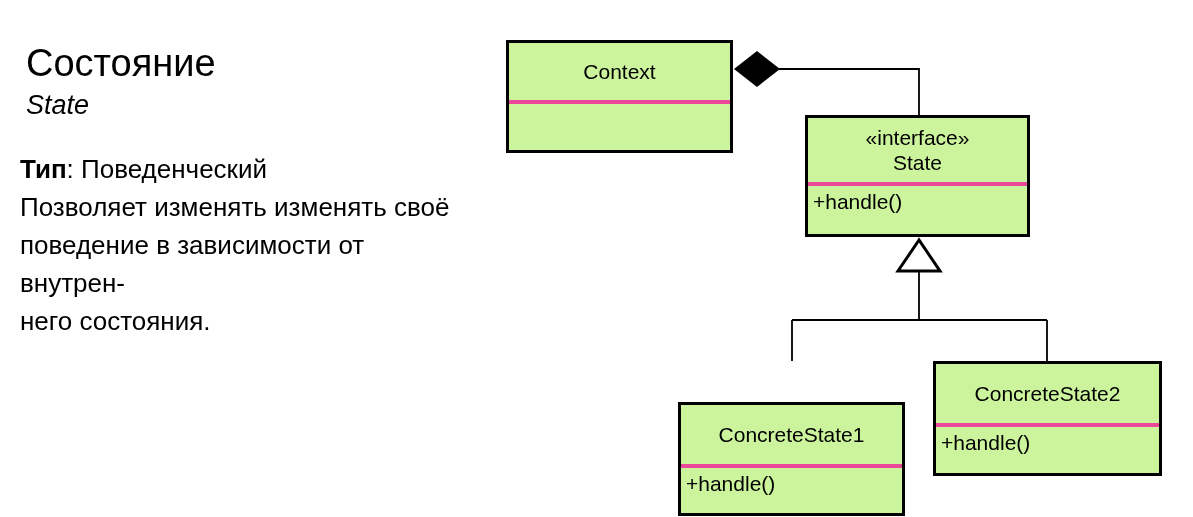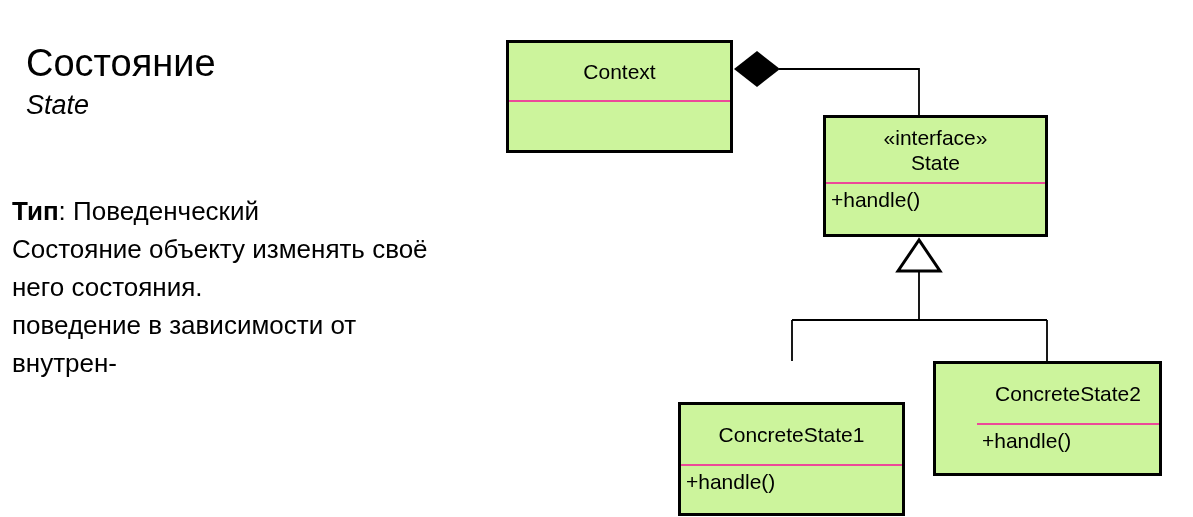--- a/index.html
+++ b/index.html
@@ -16,72 +16,72 @@
   
   .pattern-title {
     left: 26px; top: 42px;
     font-size: 38px; line-height: 42px; font-weight: 400;
   }
   .pattern-subtitle {
     left: 26px; top: 90px;
     font-size: 27px; line-height: 30px; font-style: italic;
   }
   .left-body {
-    left: 12px; top: 150px; width: 450px;
-    font-size: 26px; line-height: 38px; margin-top: 42px;
+    left: 20px; top: 150px; width: 450px;
+    font-size: 26px; line-height: 38px;
   }
   .left-body .b { font-weight: 700; }
 
   
   .connector-layer { left: 0; top: 0; width: 1193px; height: 517px; pointer-events: none; }
 
   .uml-box {
     position: absolute;
     background: #ccf49c;
     border: 3px solid #000000;
     box-sizing: border-box;
     font-size: 21px;
   }
   .uml-title {
-    border-bottom: 2px solid #ec4899;
+    border-bottom: 4px solid #ec4899;
     display: flex; flex-direction: column;
     align-items: center; justify-content: center;
     line-height: 25px;
   }
   .uml-methods {
     padding: 4px 0 0 5px;
     line-height: 24px;
   }
 
   .box-context  { left: 506px; top: 40px;  width: 227px; height: 113px; }
   .box-context .uml-title { height: 57px; }
 
-  .box-state    { left: 805px; top: 115px; width: 225px; height: 122px; margin-left: 18px; }
+  .box-state    { left: 805px; top: 115px; width: 225px; height: 122px; }
   .box-state .uml-title { height: 64px; }
 
   .box-cs1      { left: 678px; top: 360px; width: 227px; height: 114px; margin-top: 42px; }
   .box-cs1 .uml-title { height: 59px; }
 
-  .box-cs2      { left: 933px; top: 361px; width: 229px; height: 115px; padding-left: 41px; }
+  .box-cs2      { left: 933px; top: 361px; width: 229px; height: 115px; }
   .box-cs2 .uml-title { height: 59px; }
 </style>
 </head>
 <body>
 
 <div>
 
   <div class="abs pattern-title">Состояние</div>
 
   <div class="abs pattern-subtitle">State</div>
 
   <div class="abs left-body">
     <div><span class="b">Тип</span><span>: Поведенческий</span></div>
-    <div>Состояние объекту изменять своё</div>
+    <div>Позволяет изменять изменять своё</div>
+    <div>поведение в зависимости от внутрен-</div>
     <div>него состояния.</div>
-    <div>поведение в зависимости от внутрен-</div>
   </div>
 
   <svg class="abs connector-layer" width="1193" height="517" viewBox="0 0 1193 517" xmlns="http://www.w3.org/2000/svg">
 
     <path d="M779,69 L919,69 L919,116" fill="none" stroke="#000000" stroke-width="1.8"></path>
     <polygon points="734,69 757,51 780,69 757,87" fill="#000000"></polygon>
 
     <path d="M919,271 L919,320 M792,320 L1047,320 M792,320 L792,361 M1047,320 L1047,362" fill="none" stroke="#000000" stroke-width="1.8"></path>
     <polygon points="919,240 898,271 940,271" fill="#ffffff" stroke="#000000" stroke-width="3"></polygon>
   </svg>

